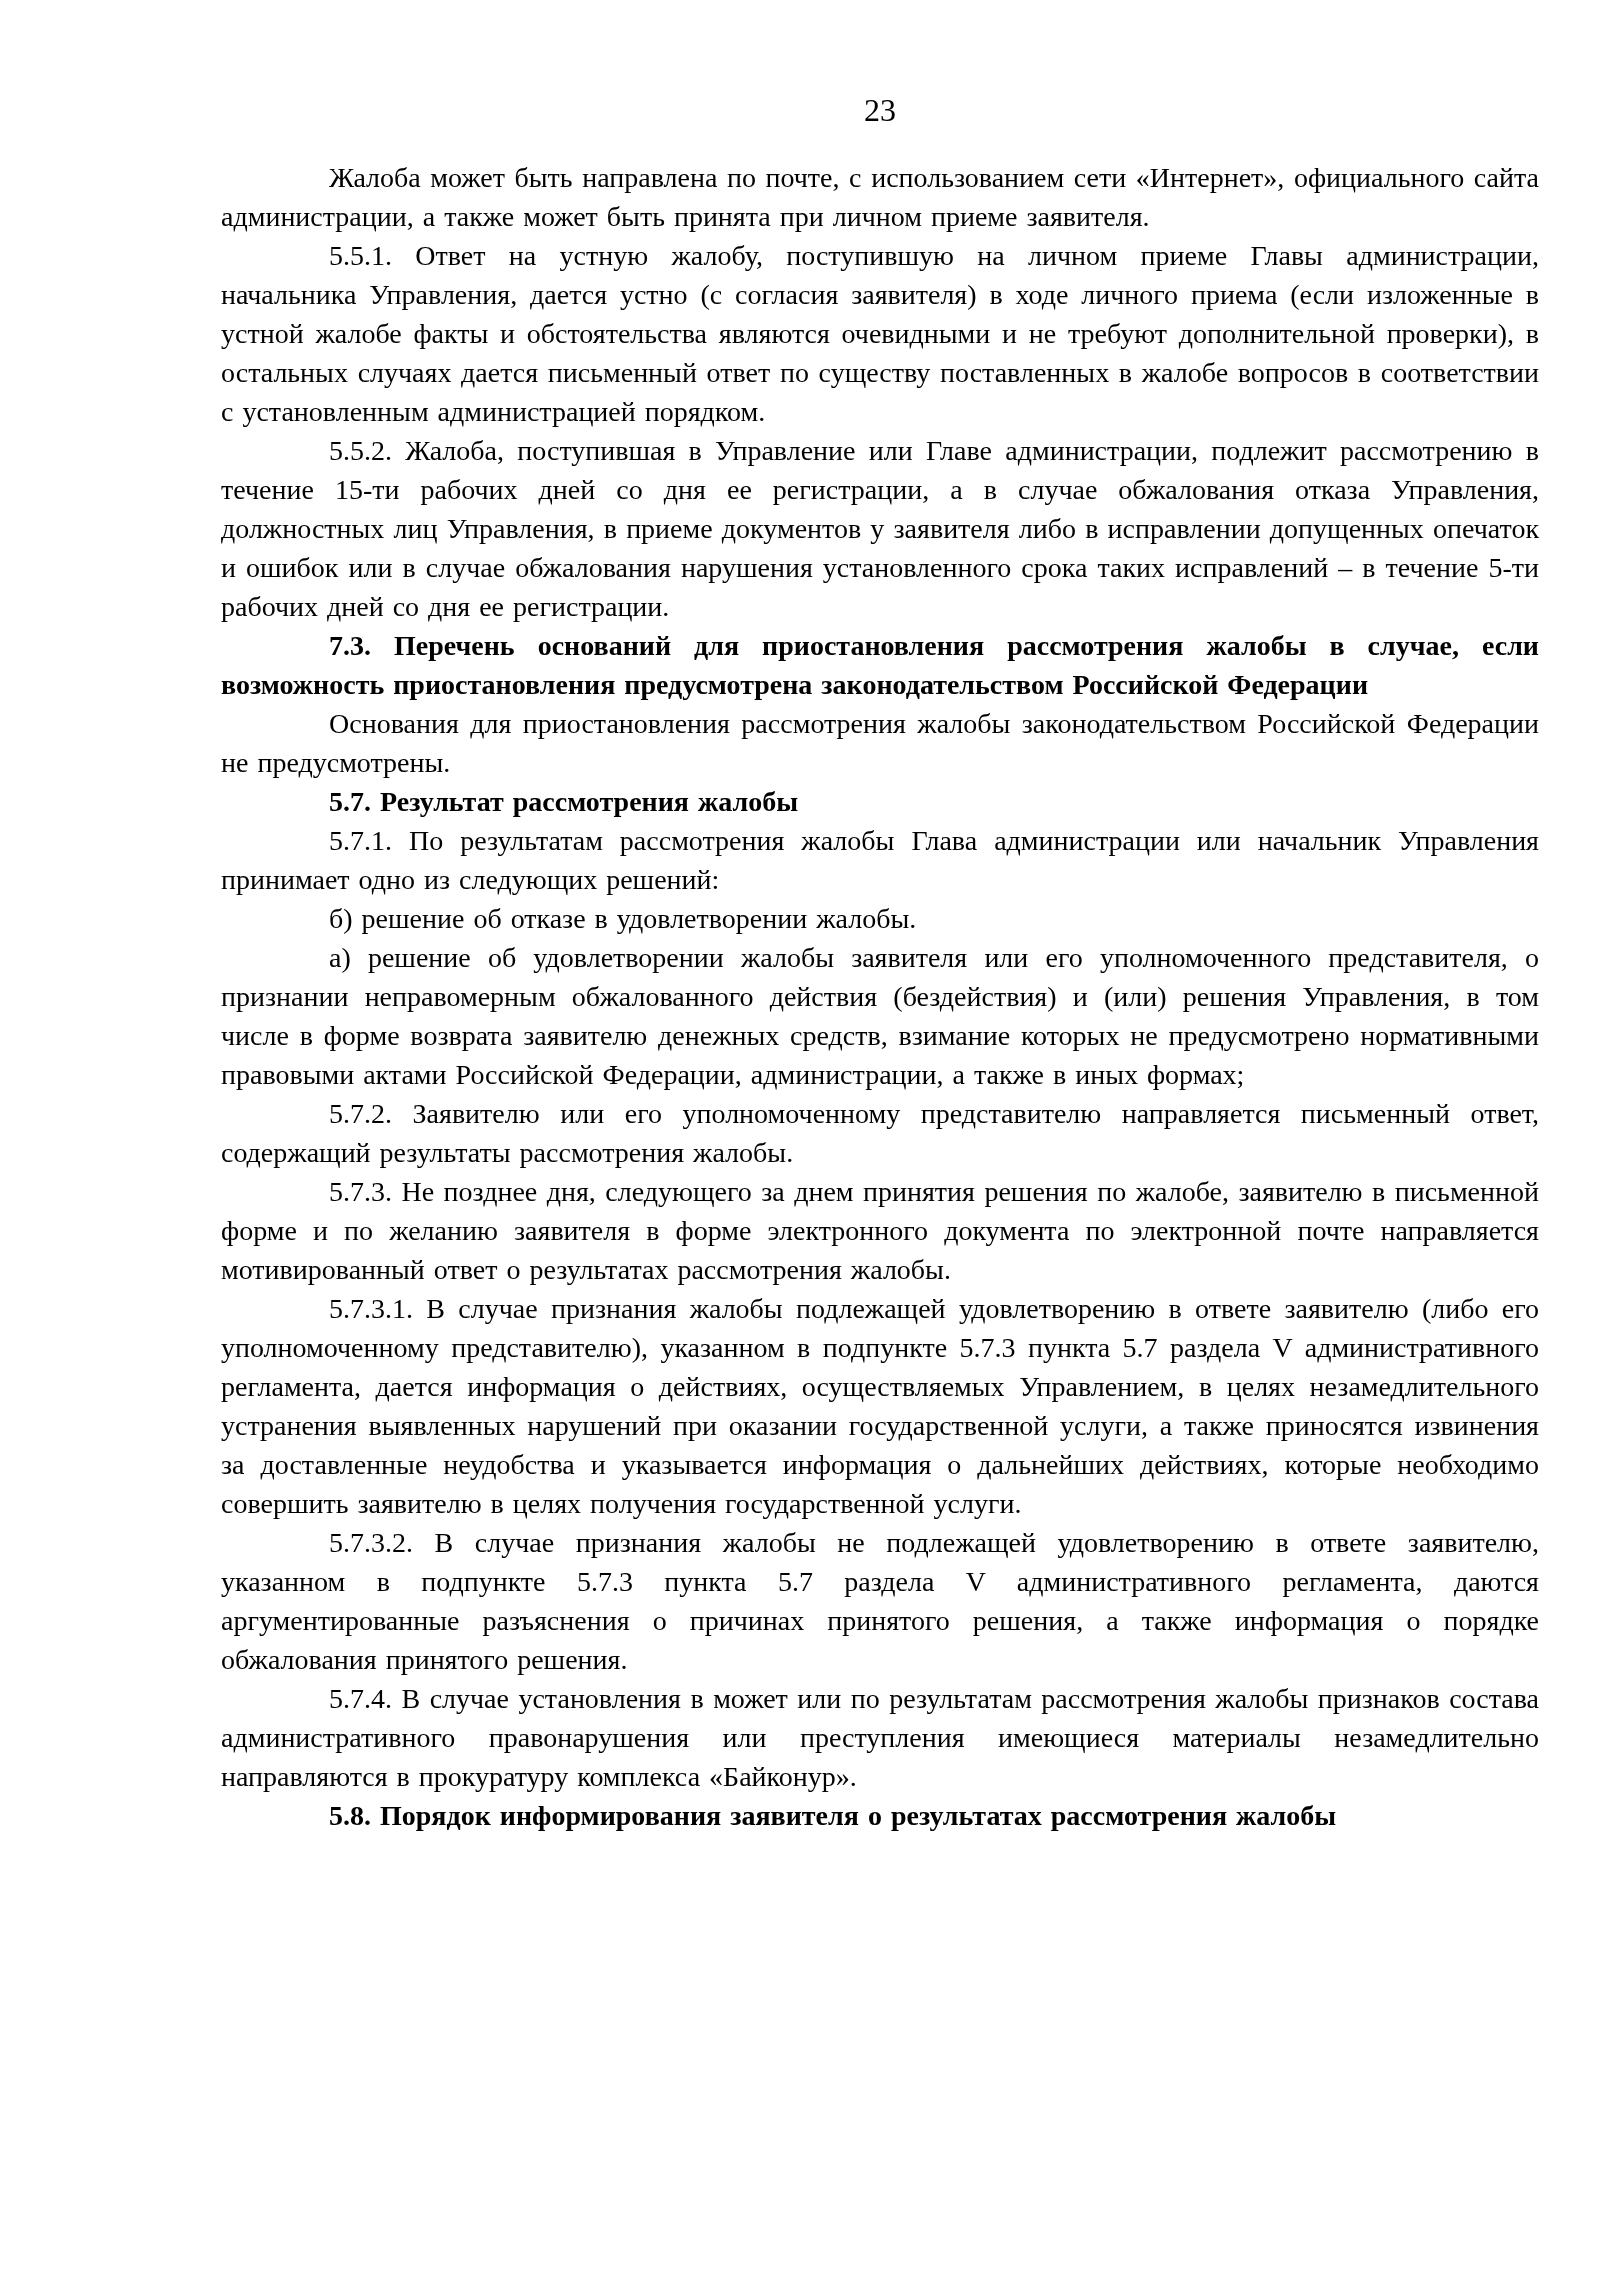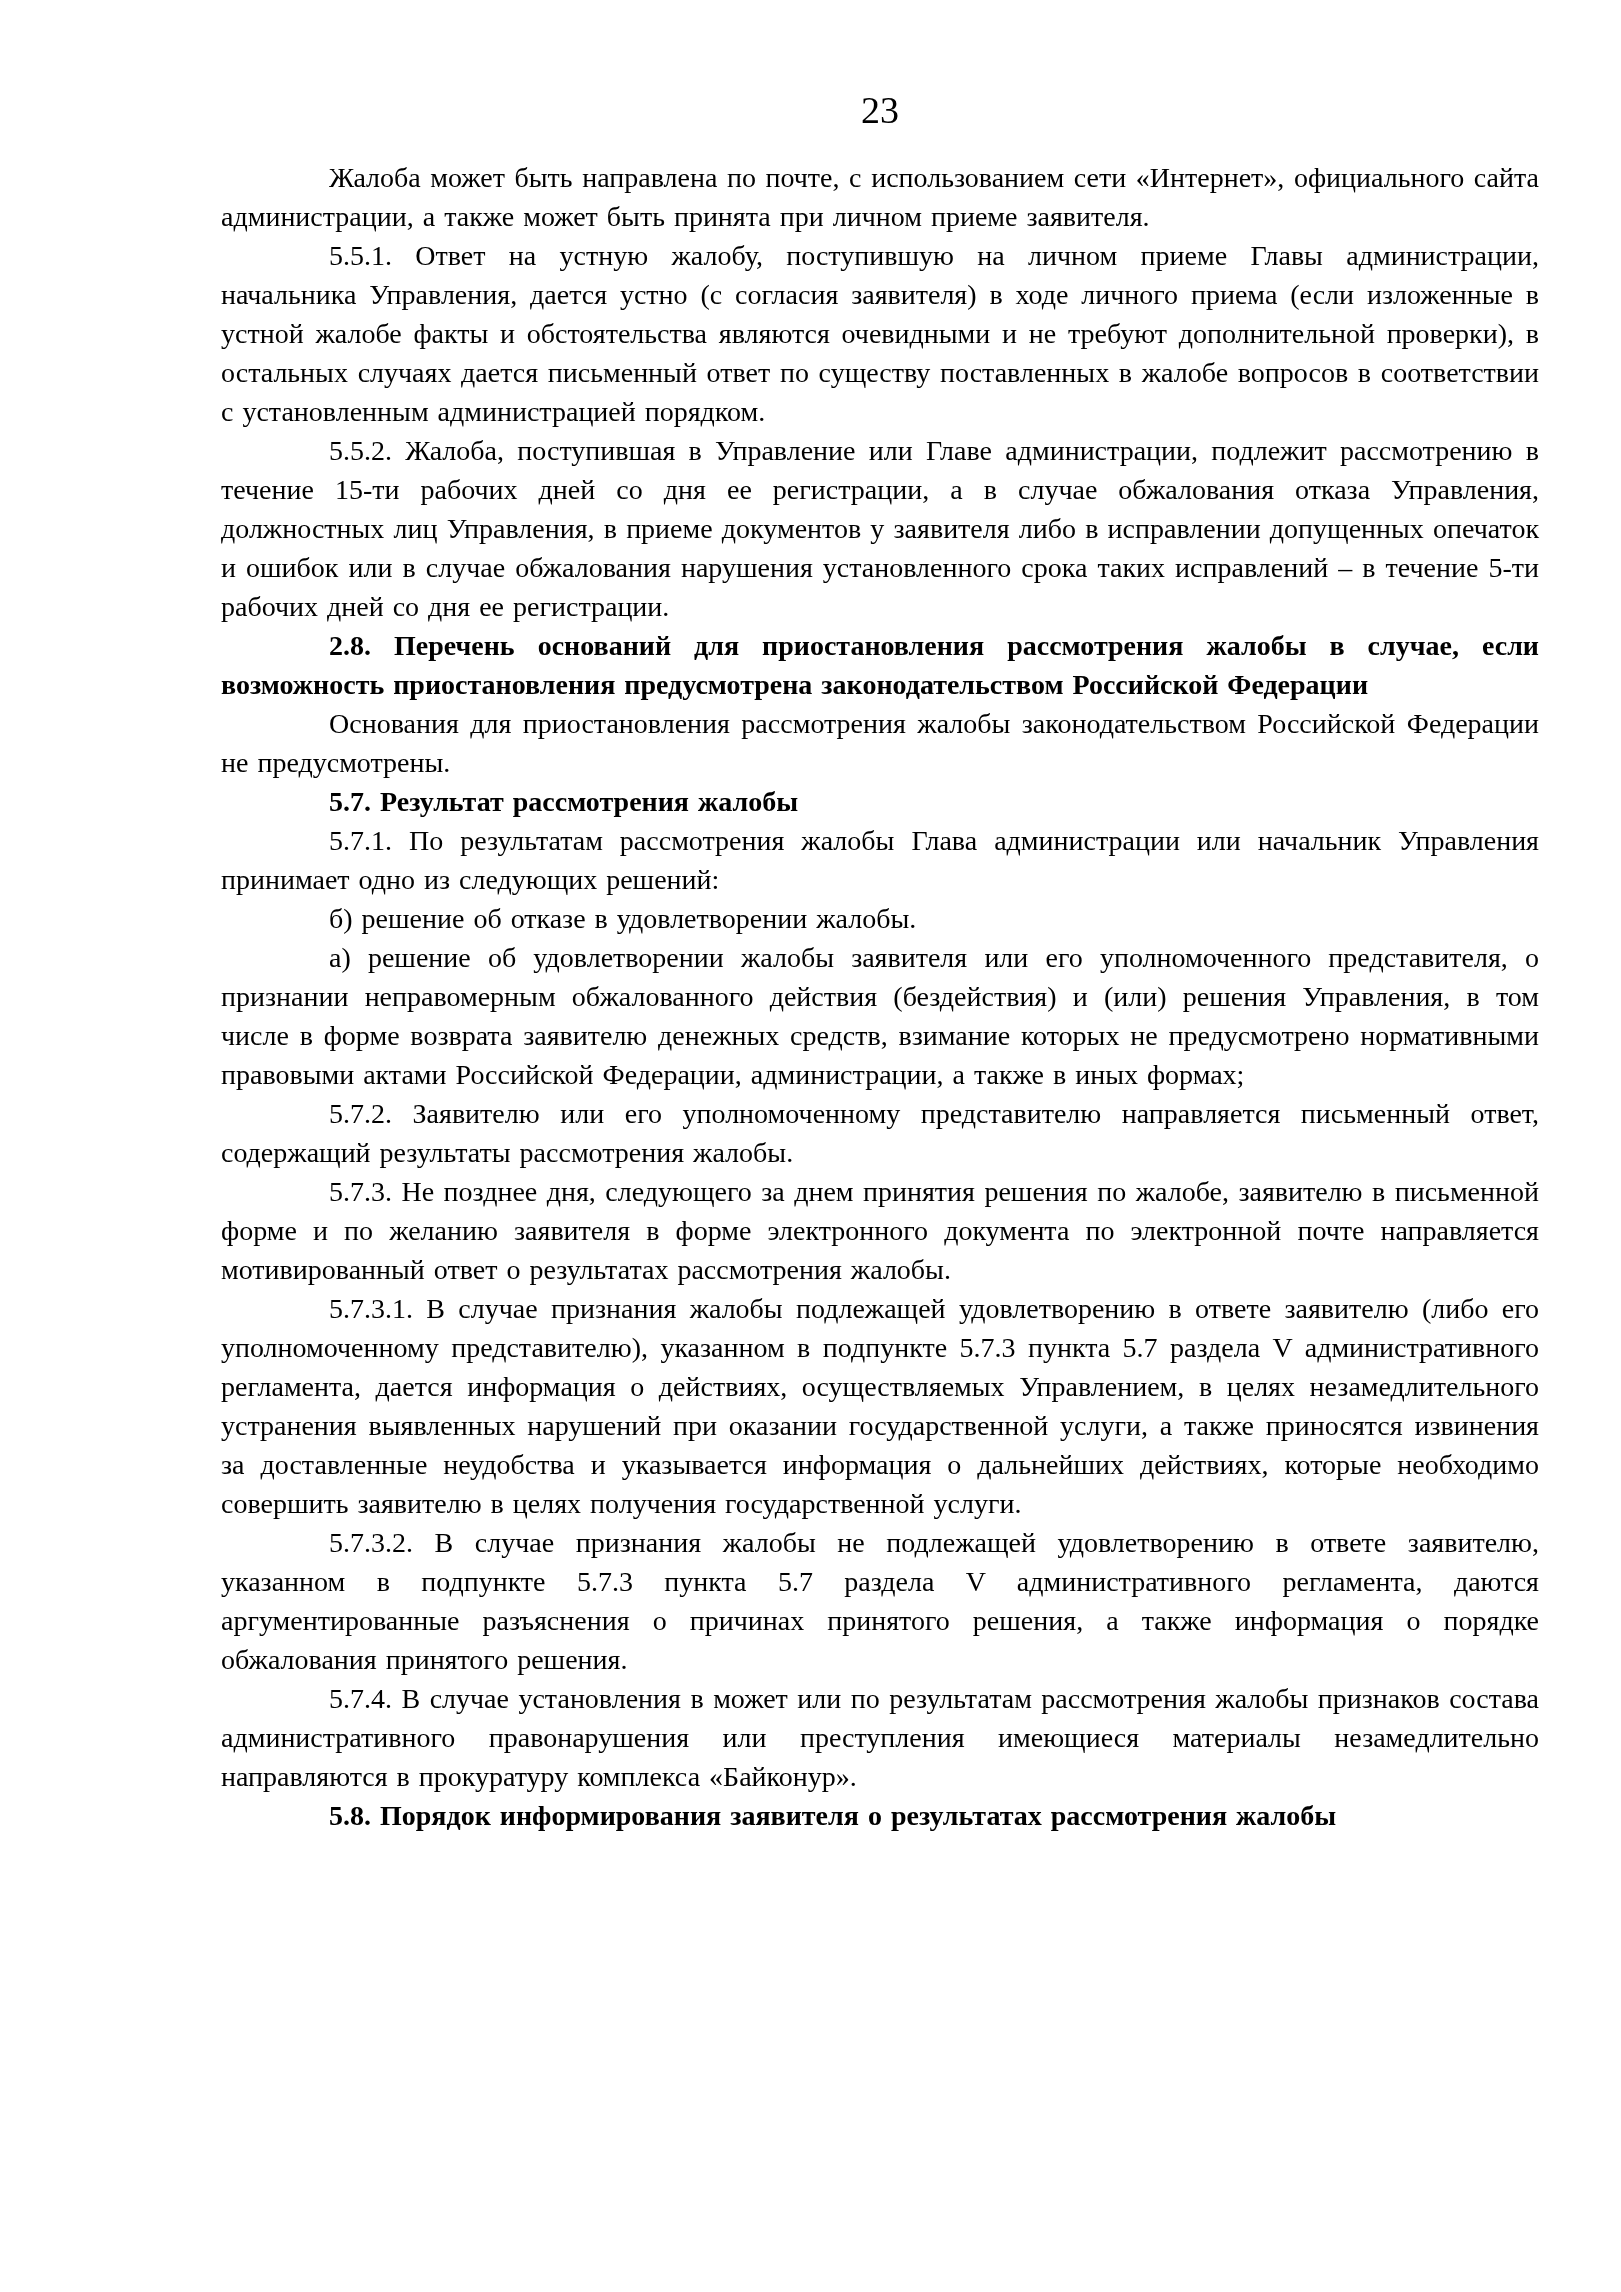--- a/index.html
+++ b/index.html
@@ -16,21 +16,21 @@
   }
   .page {
     box-sizing: border-box;
     width: 1621px;
     height: 2293px;
     padding: 90px 82px 0 221px;
     background: #ffffff;
   }
   .page-number {
     text-align: center;
-    font-size: 38px;
+    font-size: 32px;
     line-height: 41px;
   }
   .doc-body {
     margin-top: 27.4px;
   }
   p.para {
     margin: 0;
     padding: 0;
     text-align: justify;
     text-indent: 108px;
@@ -44,21 +44,21 @@
 </style>
 </head>
 <body>
 
 <div class="page">
   <div class="page-number">23</div>
   <div class="doc-body">
     <p class="para">Жалоба может быть направлена по почте, с использованием сети «Интернет», официального сайта администрации, а также может быть принята при личном приеме заявителя.</p>
     <p class="para">5.5.1. Ответ на устную жалобу, поступившую на личном приеме Главы администрации, начальника Управления, дается устно (с согласия заявителя) в ходе личного приема (если изложенные в устной жалобе факты и обстоятельства являются очевидными и не требуют дополнительной проверки), в остальных случаях дается письменный ответ по существу поставленных в жалобе вопросов в соответствии с установленным администрацией порядком.</p>
     <p class="para">5.5.2. Жалоба, поступившая в Управление или Главе администрации, подлежит рассмотрению в течение 15-ти рабочих дней со дня ее регистрации, а в случае обжалования отказа Управления, должностных лиц Управления, в приеме документов у заявителя либо в исправлении допущенных опечаток и ошибок или в случае обжалования нарушения установленного срока таких исправлений – в течение 5-ти рабочих дней со дня ее регистрации.</p>
-    <p class="para bold">2.8. Перечень оснований для приостановления рассмотрения жалобы в случае, если возможность приостановления предусмотрена законодательством Российской Федерации</p>
+    <p class="para bold">7.3. Перечень оснований для приостановления рассмотрения жалобы в случае, если возможность приостановления предусмотрена законодательством Российской Федерации</p>
     <p class="para">Основания для приостановления рассмотрения жалобы законодательством Российской Федерации не предусмотрены.</p>
     <p class="para bold">5.7. Результат рассмотрения жалобы</p>
     <p class="para">5.7.1. По результатам рассмотрения жалобы Глава администрации или начальник Управления принимает одно из следующих решений:</p>
     <p class="para">б) решение об отказе в удовлетворении жалобы.</p>
     <p class="para">а) решение об удовлетворении жалобы заявителя или его уполномоченного представителя, о признании неправомерным обжалованного действия (бездействия) и (или) решения Управления, в том числе в форме возврата заявителю денежных средств, взимание которых не предусмотрено нормативными правовыми актами Российской Федерации, администрации, а также в иных формах;</p>
     <p class="para">5.7.2. Заявителю или его уполномоченному представителю направляется письменный ответ, содержащий результаты рассмотрения жалобы.</p>
     <p class="para">5.7.3. Не позднее дня, следующего за днем принятия решения по жалобе, заявителю в письменной форме и по желанию заявителя в форме электронного документа по электронной почте направляется мотивированный ответ о результатах рассмотрения жалобы.</p>
     <p class="para">5.7.3.1. В случае признания жалобы подлежащей удовлетворению в ответе заявителю (либо его уполномоченному представителю), указанном в подпункте 5.7.3 пункта 5.7 раздела V административного регламента, дается информация о действиях, осуществляемых Управлением, в целях незамедлительного устранения выявленных нарушений при оказании государственной услуги, а также приносятся извинения за доставленные неудобства и указывается информация о дальнейших действиях, которые необходимо совершить заявителю в целях получения государственной услуги.</p>
     <p class="para">5.7.3.2. В случае признания жалобы не подлежащей удовлетворению в ответе заявителю, указанном в подпункте 5.7.3 пункта 5.7 раздела V административного регламента, даются аргументированные разъяснения о причинах принятого решения, а также информация о порядке обжалования принятого решения.</p>
     <p class="para">5.7.4. В случае установления в может или по результатам рассмотрения жалобы признаков состава административного правонарушения или преступления имеющиеся материалы незамедлительно направляются в прокуратуру комплекса «Байконур».</p>

